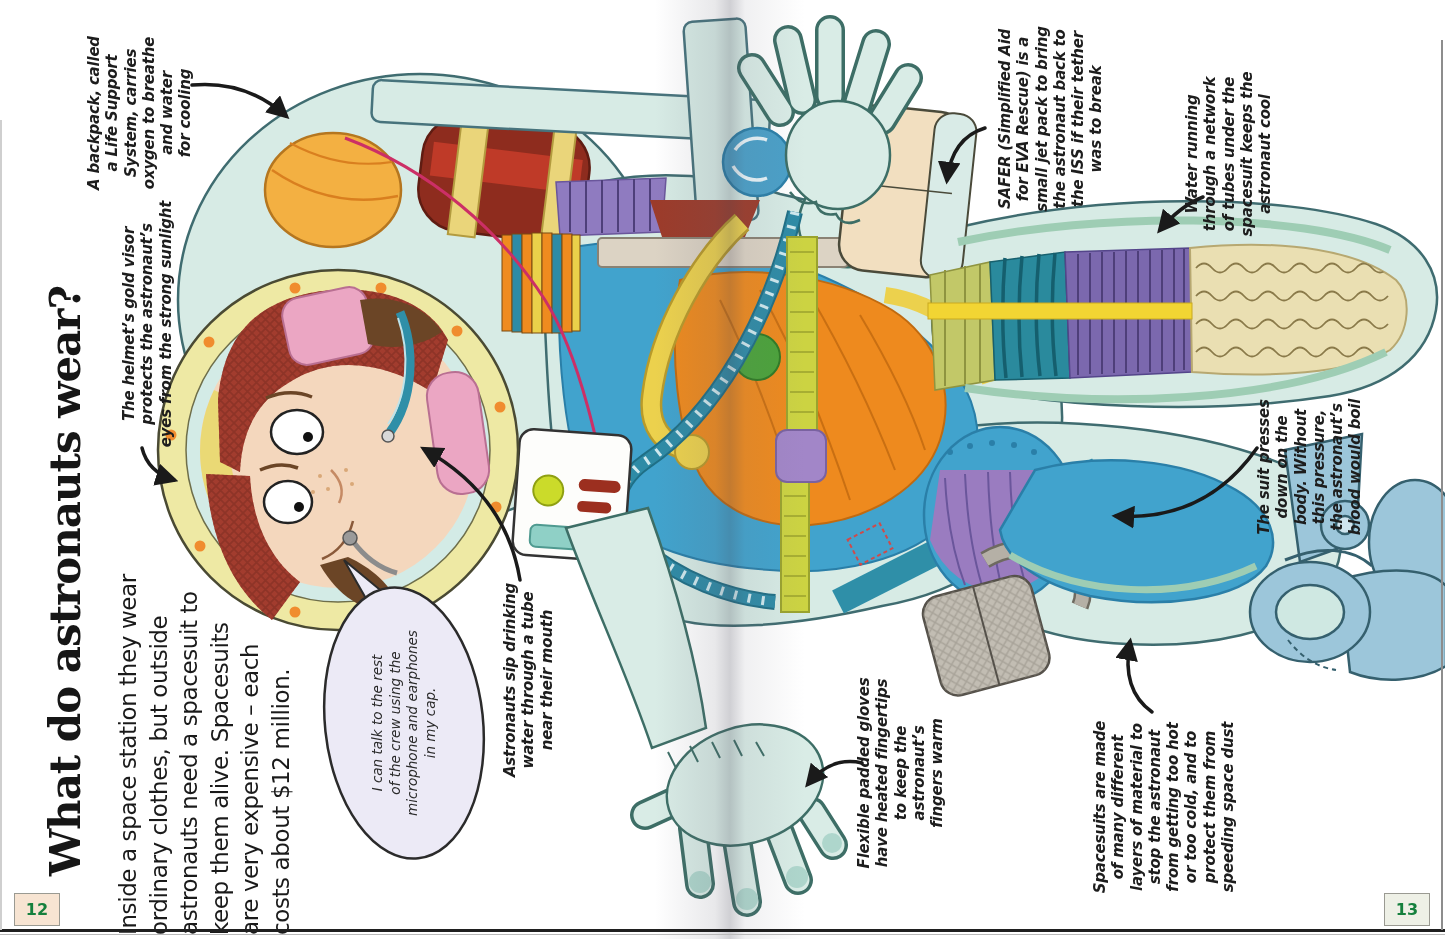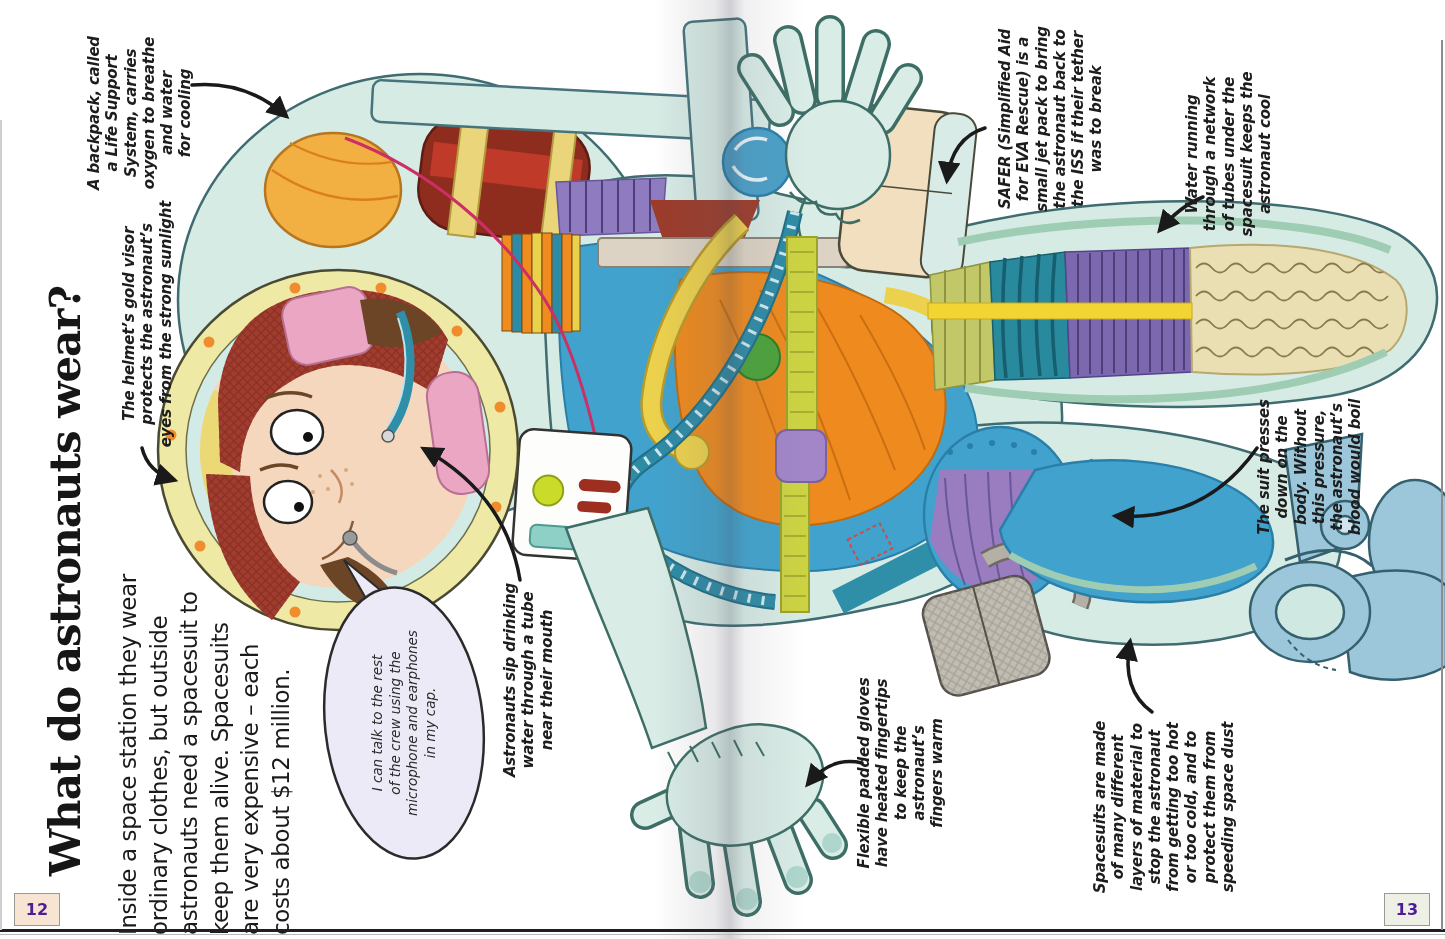--- a/index.html
+++ b/index.html
@@ -14,21 +14,21 @@
         width:620px;font:bold 42px/1 "DejaVu Serif",serif;color:#161616;
         text-align:center;white-space:nowrap;letter-spacing:-1px;}
   .intro{position:absolute;left:205px;top:706px;transform:translate(-50%,-50%) rotate(-90deg);
         width:458px;font:23px/1.33 "DejaVu Sans",sans-serif;color:#1a1a1a;
         text-align:left;white-space:pre-line;letter-spacing:-.4px;}
   .bubbletext{position:absolute;left:404px;top:723px;transform:translate(-50%,-50%) rotate(-90deg);
         width:250px;font:italic 13.5px/1.3 "DejaVu Sans",sans-serif;color:#2b2b2b;
         text-align:center;white-space:pre-line;}
   .pagenum{position:absolute;width:44px;height:31px;border:1.5px solid #9a9a92;
         display:flex;align-items:center;justify-content:center;
-        font:bold 16px "DejaVu Sans",sans-serif;color:#4c1d95;}
+        font:bold 16px "DejaVu Sans",sans-serif;color:#15803d;}
   #pn-left{left:14px;top:893px;background:#f7e4d2;}
   #pn-right{left:1384px;top:893px;background:#eef0e6;}
   
   .gutter{position:absolute;left:655px;top:0;width:150px;height:939px;pointer-events:none;
         background:linear-gradient(to right,rgba(100,100,115,0) 0%,rgba(95,95,110,.14) 40%,
         rgba(80,80,95,.27) 50%,rgba(110,110,125,.10) 60%,rgba(255,255,255,0) 100%);}
   .edge-bottom{position:absolute;left:0;top:929px;width:1445px;height:2.5px;background:#1f1f1f;}
   .edge-bottom2{position:absolute;left:0;top:934px;width:1445px;height:1px;background:#b9b9b9;}
   .edge-right{position:absolute;left:1441px;top:40px;width:2px;height:890px;background:#8d8d8d;}
   .edge-left{position:absolute;left:0;top:120px;width:1.5px;height:810px;background:#cfcfcf;}

